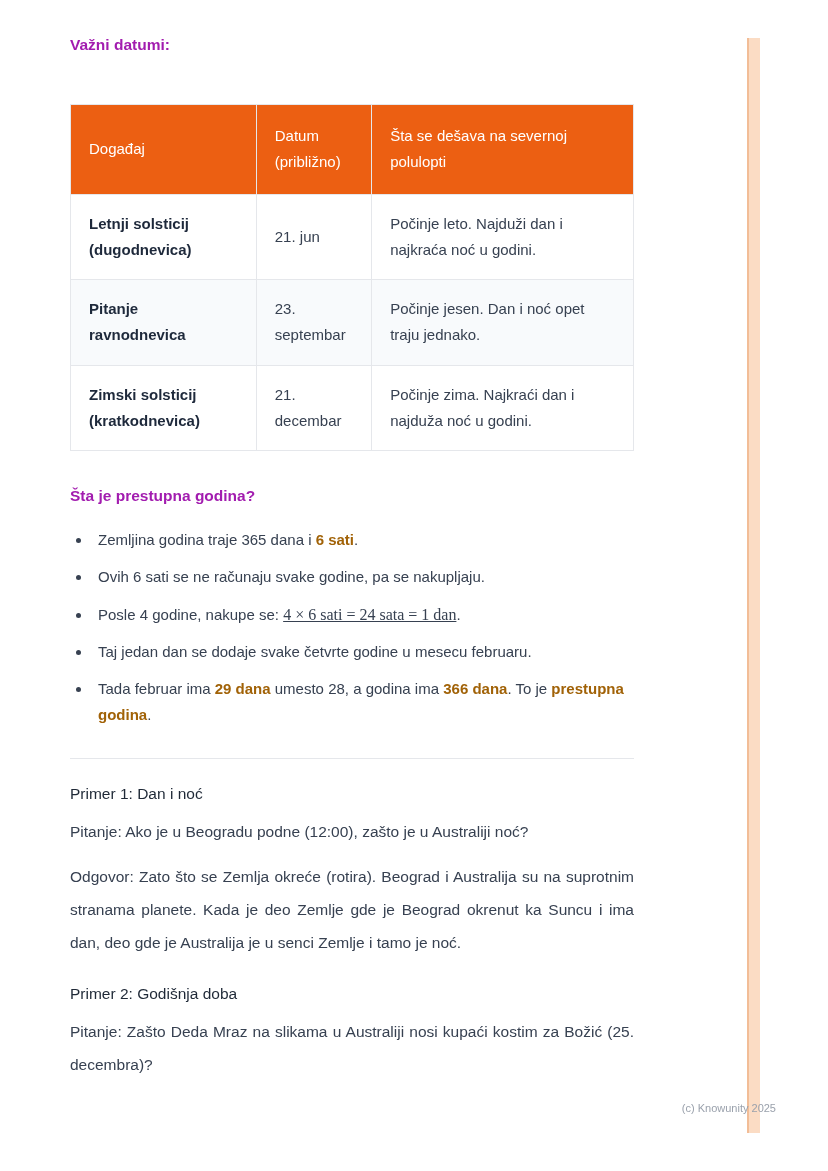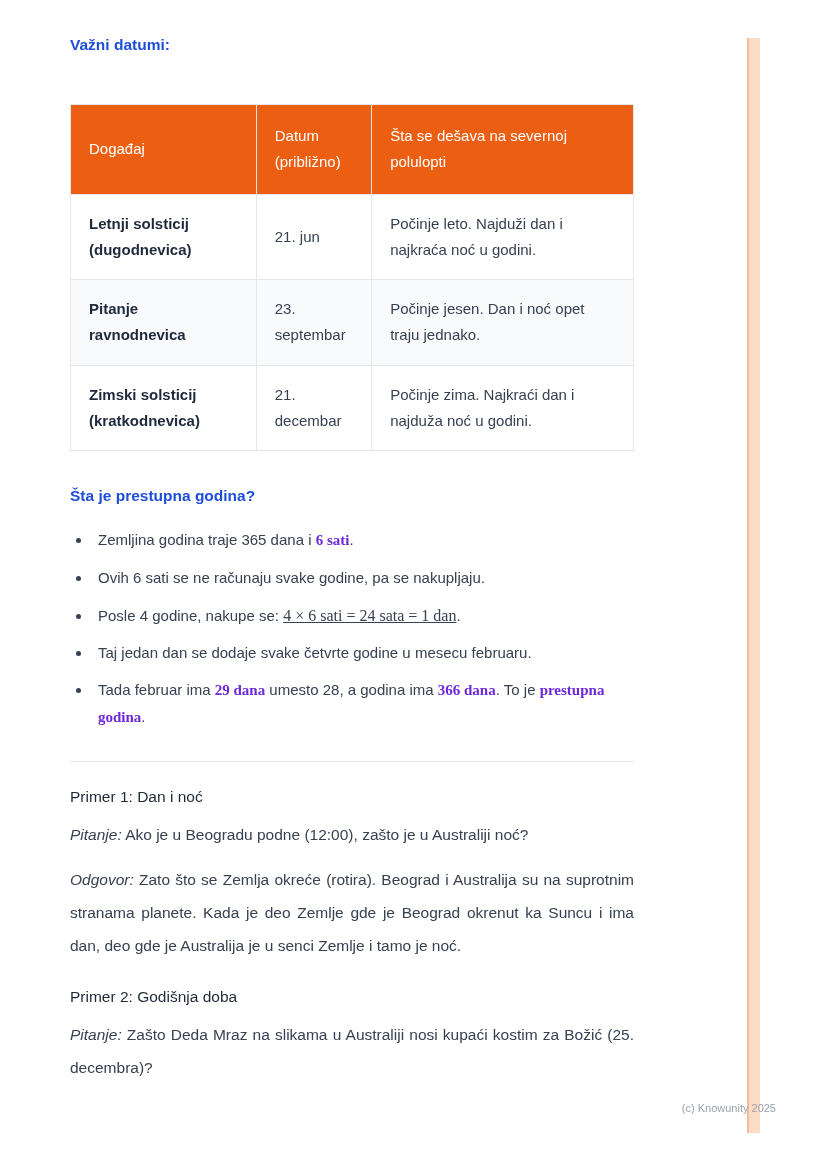--- a/index.html
+++ b/index.html
@@ -15,21 +15,21 @@
   .content {
     position: absolute;
     left: 70px;
     top: 0;
     width: 564px;
   }
   .section-heading {
     margin: 36px 0 0 0;
     font-size: 15.5px;
     font-weight: 700;
-    color: #1d4ed8;
+    color: #a21caf;
   }
   
   table.dates {
     margin-top: 50px;
     width: 564px;
     border-collapse: collapse;
     font-size: 15px;
   }
   table.dates th {
     background: #EC5F12;
@@ -58,21 +58,21 @@
     margin: 22px 0 0 0;
     padding: 0 0 0 22px;
   }
   ul.bullets li {
     margin: 0 0 11px 0;
     padding-left: 6px;
     font-size: 15px;
     line-height: 1.72;
     color: #374151;
   }
-  .seg-bold { font-weight: 700; color: #6d28d9; font-family: Liberation Serif, serif; }
+  .seg-bold { font-weight: 700; color: #a16207; }
   .seg-serif { font-family: "Liberation Serif", "DejaVu Serif", serif; font-size: 16px; text-decoration: underline; }
   
   hr.divider {
     margin: 30px 0 0 0;
     border: none;
     border-top: 1px solid #e5e7eb;
   }
   h2.practice {
     margin: 28px 0 0 0;
     font-size: 26px;
@@ -85,21 +85,21 @@
     font-weight: 400;
     color: #1f2937;
   }
   p.para {
     margin: 12px 0 0 0;
     font-size: 15.5px;
     line-height: 33px;
     color: #374151;
   }
   p.para.justify { text-align: justify; }
-  .qa-label { font-style: italic; }
+  .qa-label { }
   
   .ribbon {
     position: absolute;
     top: 38px;
     right: 68px;
     width: 13px;
     height: 1095px;
     background: linear-gradient(to right, #f2bd97 0px, #f2bd97 2px, #fbdcc4 2px);
   }
   .copyright {

